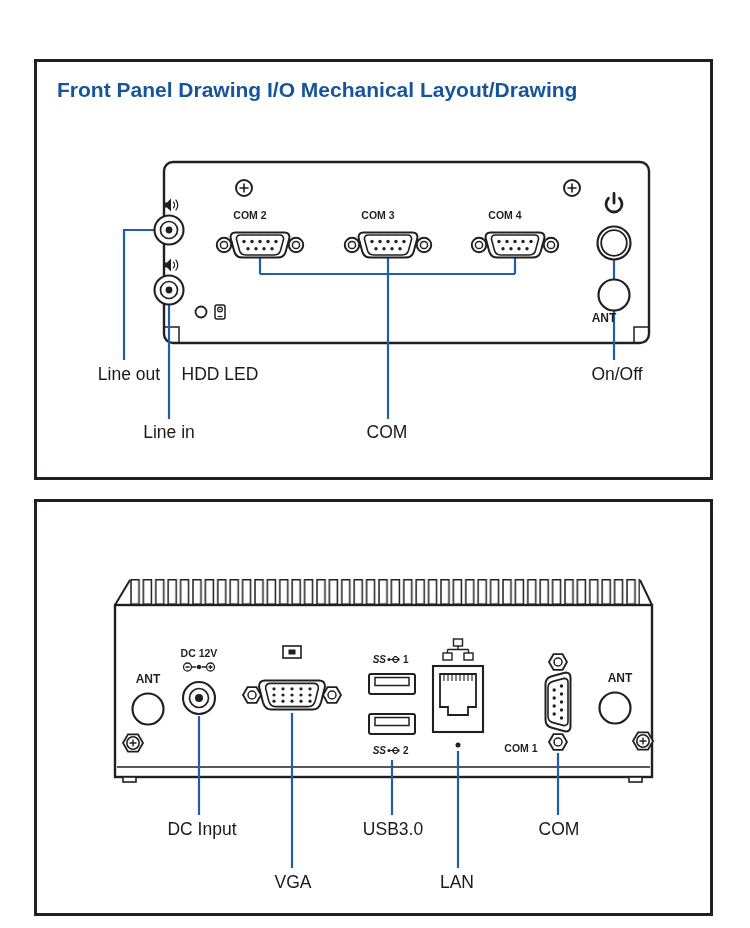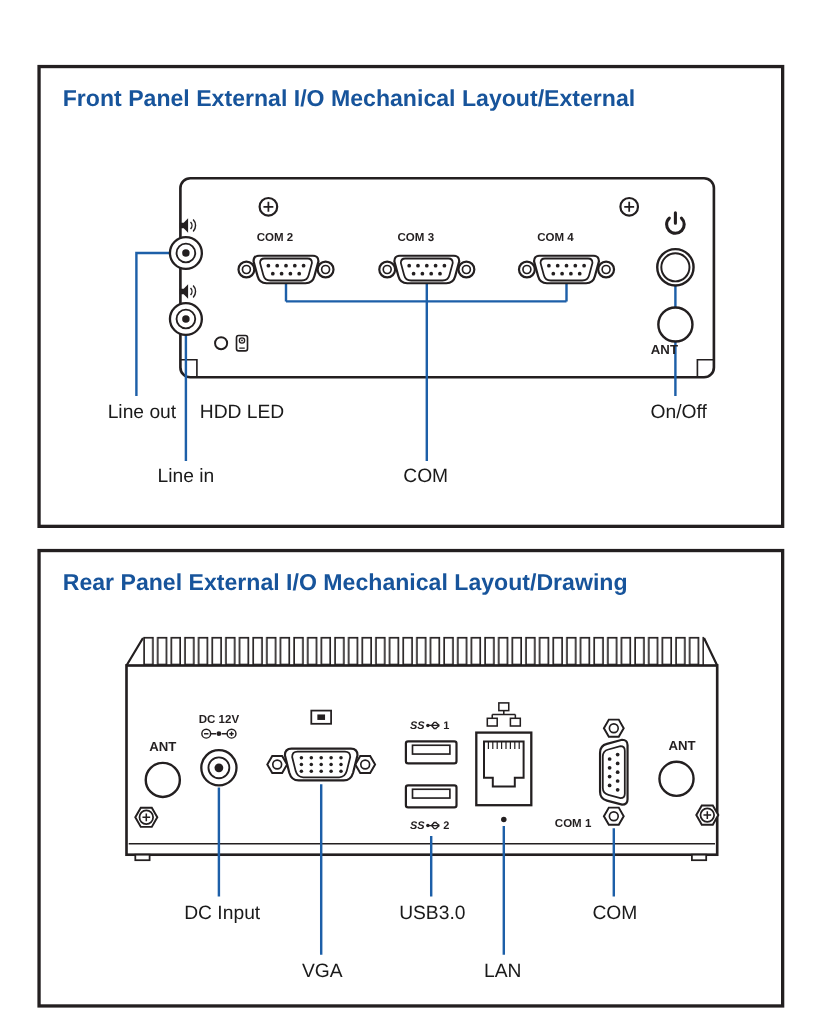--- a/index.html
+++ b/index.html
@@ -166,21 +166,21 @@
     <text class="plabel" text-anchor="middle" x="341" y="157">COM 3</text>
     <text class="plabel" text-anchor="middle" x="468" y="157">COM 4</text>
     <text class="plabel-lg" text-anchor="middle" x="567" y="260">ANT</text>
 
     <text class="callout" text-anchor="middle" x="92" y="318">Line out</text>
     <text class="callout" text-anchor="middle" x="183" y="318">HDD LED</text>
     <text class="callout" text-anchor="middle" x="580" y="318">On/Off</text>
     <text class="callout" text-anchor="middle" x="132" y="376">Line in</text>
     <text class="callout" text-anchor="middle" x="350" y="376">COM</text>
   </svg>
-  <h2 class="panel-title">Front Panel External I/O Mechanical Layout/External</h2>
+  <h2 class="panel-title">Front Panel Drawing I/O Mechanical Layout/Drawing</h2>
 </section>
 
 <section class="panel-box" id="rear-box">
   <svg class="drawing" viewBox="0 0 673 411">
 
     <g>
       <rect x="93" y="77" width="510" height="26" fill="url(#finpat)"></rect>
       <path d="M78,103 L93,78 M615,103 L603,78" fill="none" stroke="#231f20" stroke-width="2"></path>
       <rect x="78" y="103" width="537" height="172" fill="#fff" stroke="#231f20" stroke-width="2.4"></rect>
       <path d="M80,265 H613" fill="none" stroke="#231f20" stroke-width="1.4"></path>
@@ -267,14 +267,13 @@
     <text class="plabel-lg" text-anchor="middle" x="583" y="180">ANT</text>
     <circle cx="578" cy="206" r="15.5" fill="#fff" stroke="#231f20" stroke-width="2.2"></circle>
     <use href="#hexscrew" transform="translate(606,239)"></use>
 
     <text class="callout" text-anchor="middle" x="165" y="333">DC Input</text>
     <text class="callout" text-anchor="middle" x="356" y="333">USB3.0</text>
     <text class="callout" text-anchor="middle" x="522" y="333">COM</text>
     <text class="callout" text-anchor="middle" x="256" y="386">VGA</text>
     <text class="callout" text-anchor="middle" x="420" y="386">LAN</text>
   </svg>
-  <h2 class="panel-title">Rear Panel External I/O Mechanical Layout/Drawing</h2>
 </section>
 
 </body></html>

